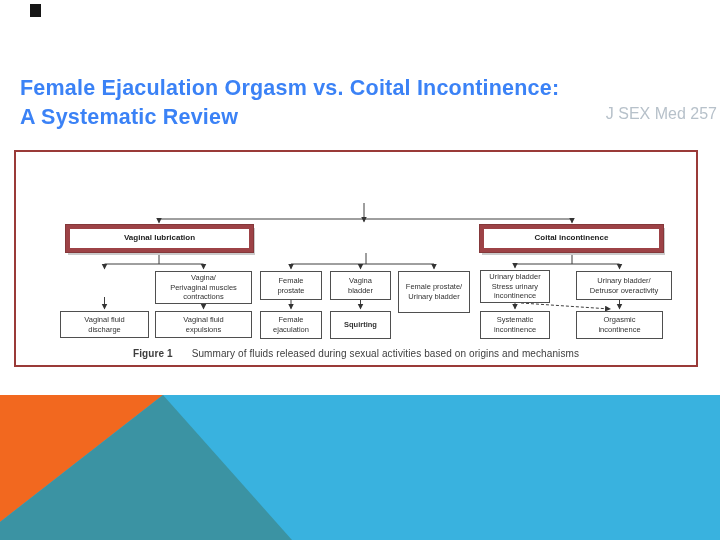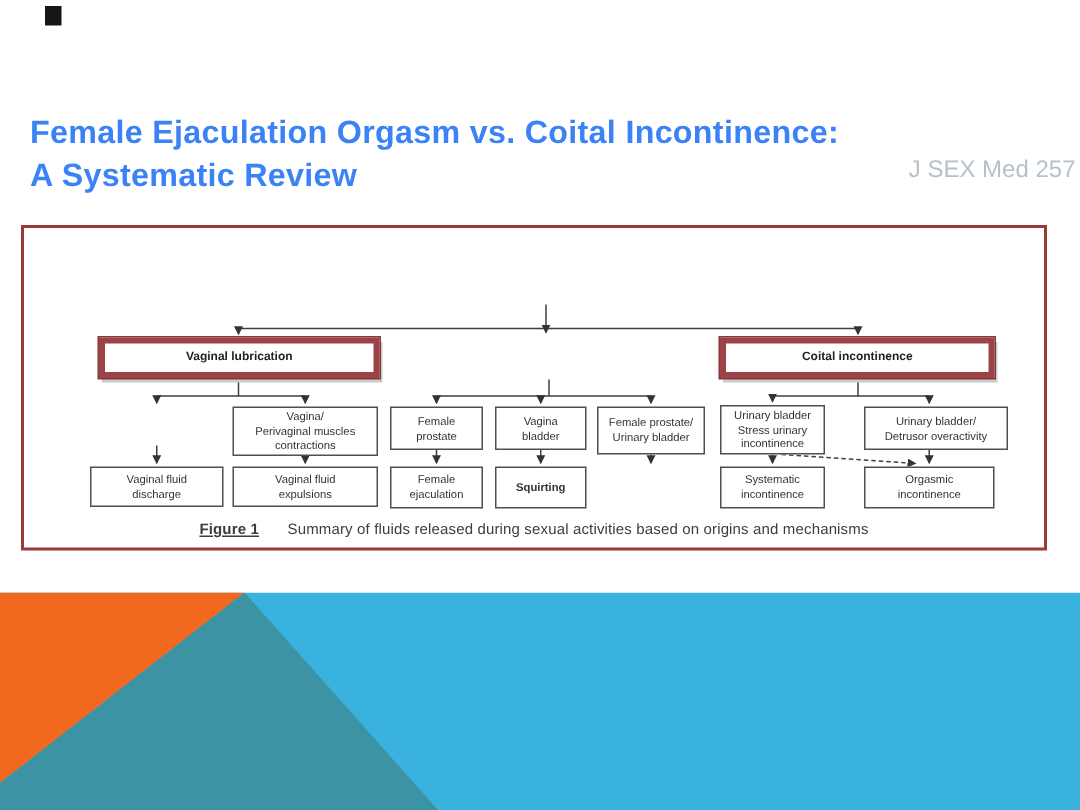--- a/index.html
+++ b/index.html
@@ -29,21 +29,21 @@
 
   .fbox.root { border:1px solid #3c3c3c; font-weight:bold; font-size:8px; color:#222; }
 
   .fbox.main { border:4px solid var(--box_maroon); outline:1px solid #84383a;
                box-shadow:2px 3px 0 #cbcbcb; font-weight:bold; font-size:8px; color:#222; }
 
   [data-name="box-squirting"] { font-weight:bold; }
 
   .caption { position:absolute; left:0; top:196px; width:100%; text-align:center;
              font-size:10px; color:#3d3d3d; letter-spacing:0.1px; }
-  .caption .cap-label { font-weight:bold;text-decoration:underline; }
+  .caption .cap-label { font-weight:bold; }
   .caption .cap-text { margin-left:19px; }
 
   .bottom-deco { position:absolute; left:0; top:395px; width:720px; height:145px; }
 </style>
 </head>
 <body>
 
 <div class="slide" data-name="presentation-slide">
 
   <div class="cursor-mark" data-name="text-cursor"></div>
@@ -103,21 +103,21 @@
       <div class="fbox main" style="left:50px;top:73px;width:187px;height:27px" data-name="box-vaginal-lubrication">Vaginal lubrication</div>
       <div class="fbox main" style="left:464px;top:73px;width:183px;height:27px" data-name="box-coital-incontinence">Coital incontinence</div>
 
       <div class="fbox" style="left:139px;top:119px;width:97px;height:33px" data-name="box-perivaginal-muscles">Vagina/
 Perivaginal muscles
 contractions</div>
       <div class="fbox" style="left:244px;top:119px;width:62px;height:29px" data-name="box-female-prostate">Female
 prostate</div>
       <div class="fbox" style="left:314px;top:119px;width:61px;height:29px" data-name="box-urinary-bladder">Vagina
 bladder</div>
-      <div class="fbox" style="left:382px;top:119px;width:72px;height:32px" data-name="box-prostate-bladder">Female prostate/
+      <div class="fbox" style="left:382px;top:119px;width:72px;height:42px" data-name="box-prostate-bladder">Female prostate/
 Urinary bladder</div>
       <div class="fbox" style="left:464px;top:118px;width:70px;height:33px" data-name="box-stress-urinary">Urinary bladder
 Stress urinary
 incontinence</div>
       <div class="fbox" style="left:560px;top:119px;width:96px;height:29px" data-name="box-detrusor-overactivity">Urinary bladder/
 Detrusor overactivity</div>
 
       <div class="fbox" style="left:44px;top:159px;width:89px;height:27px" data-name="box-vaginal-fluid-discharge">Vaginal fluid
 discharge</div>
       <div class="fbox" style="left:139px;top:159px;width:97px;height:27px" data-name="box-vaginal-fluid-expulsions">Vaginal fluid

